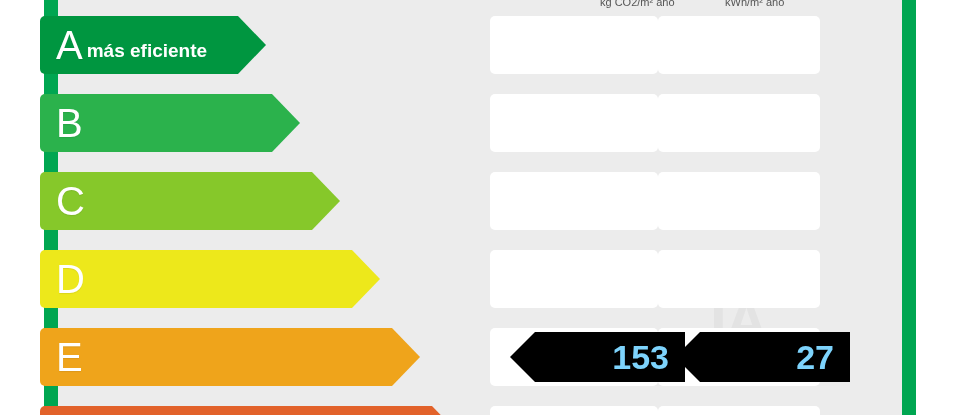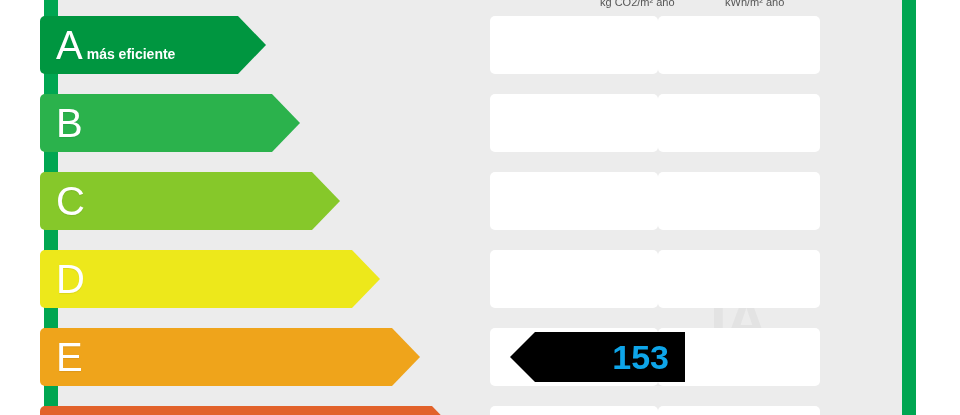--- a/index.html
+++ b/index.html
@@ -33,34 +33,34 @@
   }
   .bar .arrow{
     position:absolute;right:-28px;top:0;width:0;height:0;
     border-top:29px solid transparent;border-bottom:29px solid transparent;
   }
   .letter{
     font-size:40px;line-height:40px;font-weight:400;margin-left:16px;
     font-family:"Liberation Sans", sans-serif;
     text-shadow:0 1px 1px rgba(0,0,0,.08);
   }
-  .eff-label{font-size:14px;font-weight:bold;margin-left:4px;align-self:flex-end;margin-bottom:12px;}
+  .eff-label{font-size:19px;font-weight:bold;margin-left:4px;align-self:flex-end;margin-bottom:12px;}
 
   
   .vbox{
     position:absolute;top:8px;height:58px;background:#ffffff;border-radius:5px;
   }
   .vbox1{left:490px;width:168px;}
   .vbox2{left:658px;width:162px;}
 
   
   .tag{
     position:absolute;top:12px;height:50px;background:#000000;
     display:flex;align-items:center;justify-content:flex-end;
-    color:#0ea5e9;font-size:34px;font-weight:bold;
+    color:#7dd3fc;font-size:34px;font-weight:bold;
     padding-right:16px;box-sizing:border-box;
   }
   .tag:before{
     content:"";position:absolute;left:-25px;top:0;width:0;height:0;
     border-top:25px solid transparent;border-bottom:25px solid transparent;
     border-right:25px solid #000000;
   }
   .tag1{left:535px;width:150px;}
   .tag2{left:700px;width:150px;}
 
@@ -135,20 +135,21 @@
       <div class="row" style="top: 320px;">
         <div class="barcell" style="width: 352px;">
           <div class="bar" style="background: rgb(239, 164, 27); width: 352px;">
             <span class="letter">E</span>
             <span class="arrow" style="border-left: 28px solid rgb(239, 164, 27);"></span>
           </div>
         </div>
         <div class="vbox vbox1"></div>
         <div class="vbox vbox2"></div>
         <div class="tag tag1">153</div>
+        <div class="tag tag2">27</div>
       </div>
       <div class="row" style="top: 398px;">
         <div class="barcell" style="width: 392px;">
           <div class="bar" style="background: rgb(226, 98, 42); width: 392px;">
             <span class="arrow" style="border-left: 28px solid rgb(226, 98, 42);"></span>
           </div>
         </div>
         <div class="vbox vbox1"></div>
         <div class="vbox vbox2"></div>
       </div>

